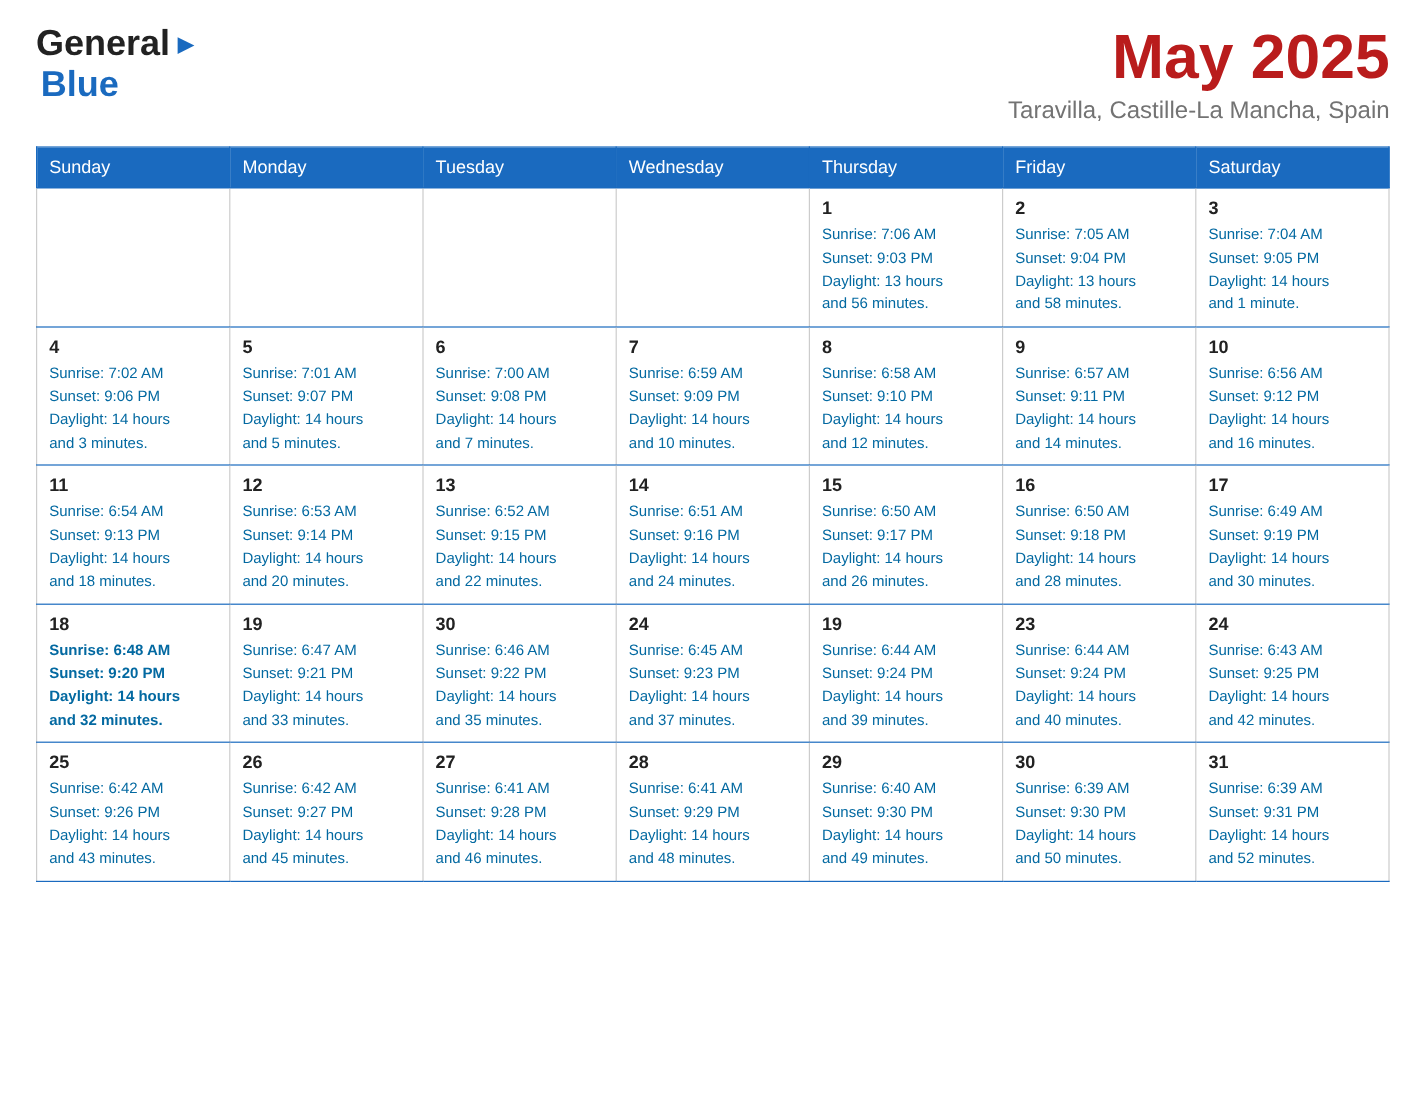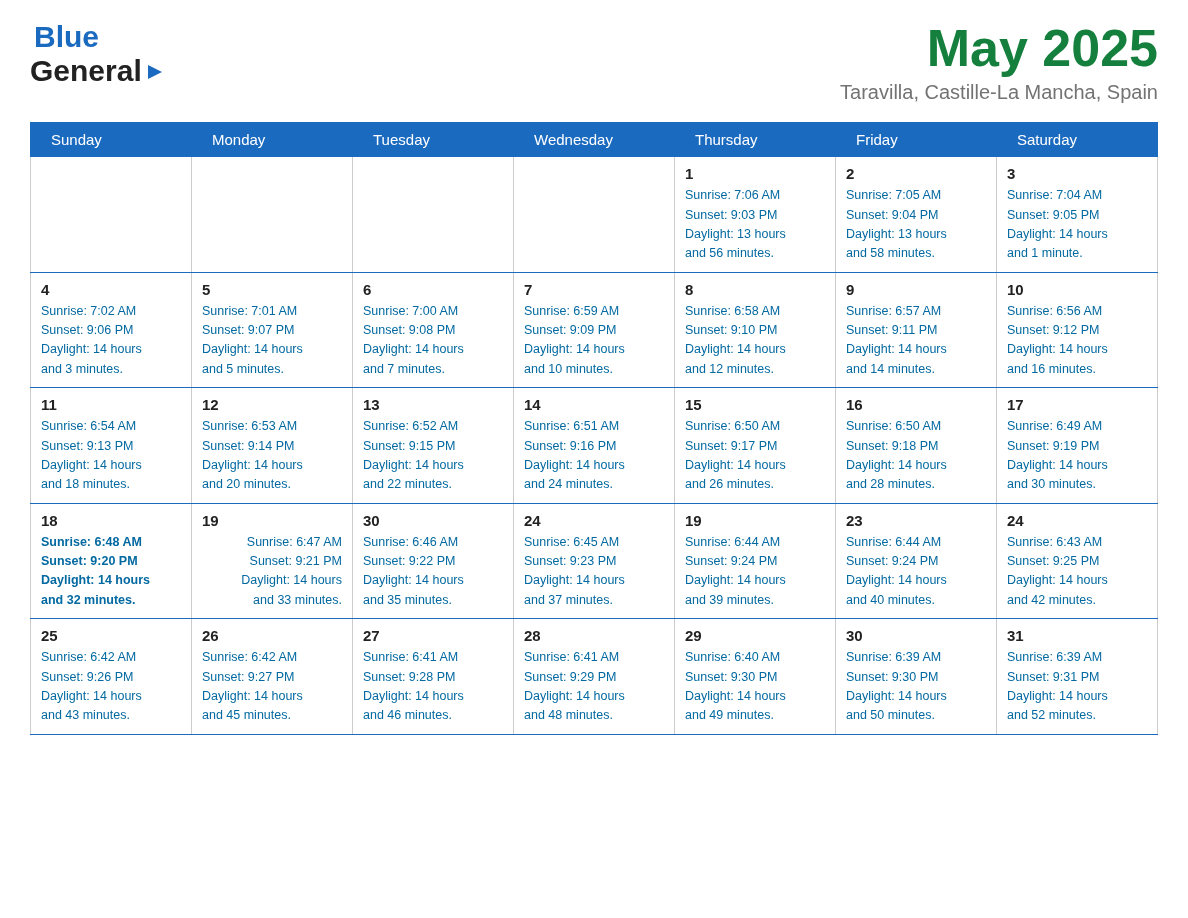--- a/index.html
+++ b/index.html
@@ -15,39 +15,39 @@
       justify-content: space-between;
       align-items: flex-start;
       margin-bottom: 18px;
     }
     .title-block {
       text-align: right;
     }
     .month-title {
       font-size: 52px;
       font-weight: bold;
-      color: #15803d;
+      color: #b91c1c;
       line-height: 1.1;
     }
     .location {
       font-size: 20px;
       color: #737373;
       margin-top: 4px;
     }
     .calendar {
       width: 100%;
       border-collapse: collapse;
       border: 1.5px solid #1a6abf;
     }
     .calendar th {
       background-color: #1a6abf;
       color: #fff;
       font-size: 15px;
       font-weight: normal;
-      padding: 8px 20px;
+      padding: 8px 10px;
       text-align: left;
       border: 1px solid #1a6abf;
     }
     .calendar td {
       vertical-align: top;
       padding: 8px 10px;
       border: 1px solid #ccc;
       border-bottom: 1.5px solid #1a6abf;
       width: calc(100% / 7);
       font-size: 13px;
@@ -72,28 +72,28 @@
       display: flex;
       align-items: center;
     }
   </style>
 </head>
 <body>
 
 <div class="header">
   <div class="logo-container">
     <div>
-      <div>
-        <span style="font-size:30px;font-weight:bold;color:#1a6abf;margin-left:4px;">Blue</span>
-      </div>
       <div style="display:flex;align-items:center;">
         <span style="font-size:30px;font-weight:bold;color:#222;">General</span>
         <svg width="22" height="22" viewBox="0 0 22 22" style="margin-left:2px;margin-top:2px;">
           <polygon points="4,4 18,11 4,18" fill="#1a6abf"></polygon>
         </svg>
+      </div>
+      <div>
+        <span style="font-size:30px;font-weight:bold;color:#1a6abf;margin-left:4px;">Blue</span>
       </div>
     </div>
   </div>
   <div class="title-block">
     <div class="month-title">May 2025</div>
     <div class="location">Taravilla, Castille-La Mancha, Spain</div>
   </div>
 </div>
 
 <table class="calendar">
@@ -241,21 +241,21 @@
       <tr>
         <td>
           <div class="day-num">18</div>
           <div class="day-info" style="white-space: pre-line; font-weight: bold;">Sunrise: 6:48 AM
 Sunset: 9:20 PM
 Daylight: 14 hours
 and 32 minutes.</div>
         </td>
         <td>
           <div class="day-num">19</div>
-          <div class="day-info" style="white-space: pre-line; text-align: right;">Sunrise: 6:47 AM
+          <div class="day-info" style="white-space: pre-line;">Sunrise: 6:47 AM
 Sunset: 9:21 PM
 Daylight: 14 hours
 and 33 minutes.</div>
         </td>
         <td>
           <div class="day-num">30</div>
           <div class="day-info" style="white-space: pre-line;">Sunrise: 6:46 AM
 Sunset: 9:22 PM
 Daylight: 14 hours
 and 35 minutes.</div>

